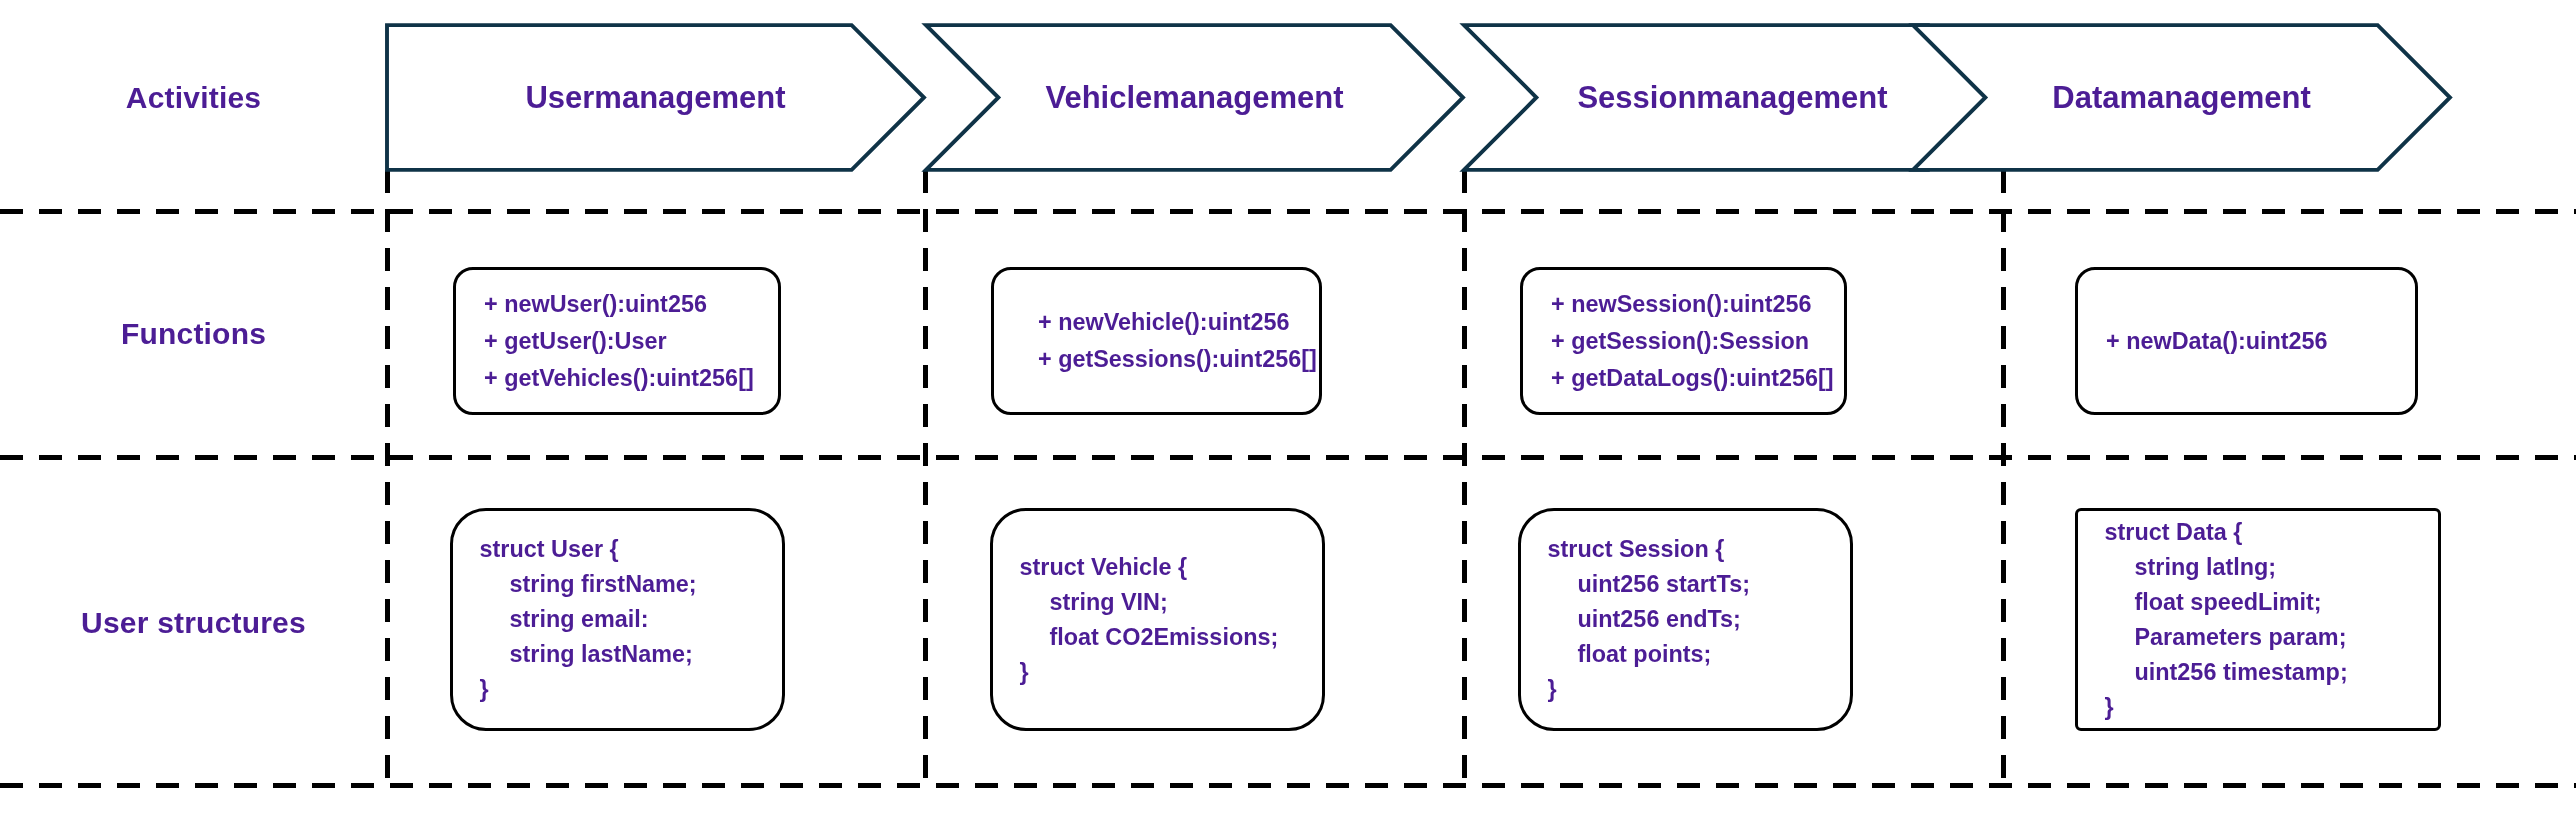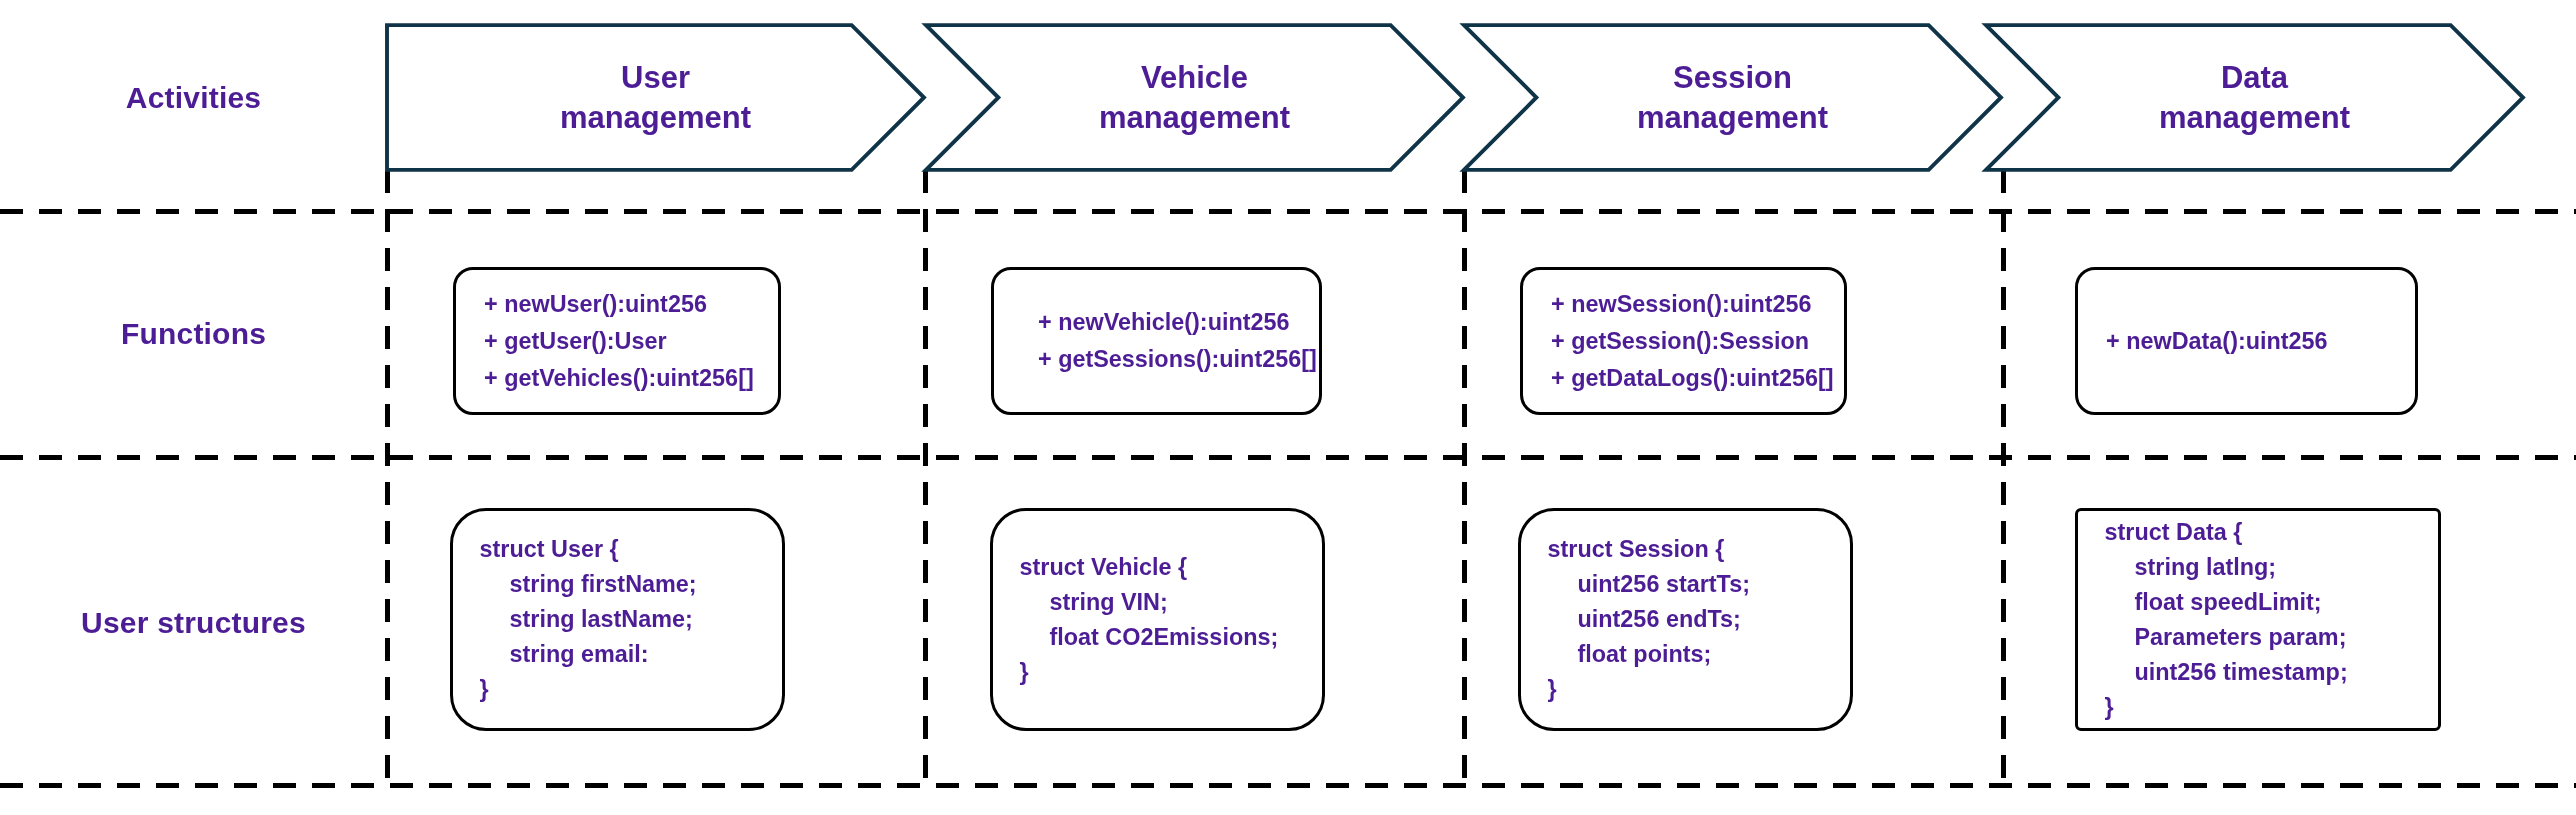--- a/index.html
+++ b/index.html
@@ -16,21 +16,21 @@
     position:absolute;left:0;width:387px;
     display:flex;align-items:center;justify-content:center;
     font-weight:700;font-size:30px;letter-spacing:0.2px;
   }
   
   .chevron-wrap{position:absolute;top:25px;width:537px;height:145px;}
   .chevron-wrap svg{position:absolute;left:0;top:0;overflow:visible;}
   .chevron-shape{fill:#ffffff;stroke:#0f3347;stroke-width:5;stroke-linejoin:miter;}
   .chevron-label{
     position:absolute;left:0;top:0;width:100%;height:100%;
-    display:flex;flex-direction:column;align-items:center;justify-content:center;
+    display:flex;flex-direction:row;align-items:center;justify-content:center;
     font-weight:700;font-size:31px;line-height:40px;text-align:left;
   }
   
   .func-box{
     position:absolute;top:267px;height:148px;
     border:3.9px solid #000;border-radius:20px;background:#fff;
     display:flex;flex-direction:column;justify-content:center;
     padding-left:28px;box-sizing:border-box;
     font-weight:700;font-size:23.4px;line-height:37px;white-space:nowrap;
   }
@@ -85,22 +85,22 @@
     </div>
   </div>
   <div class="func-box" style="left:453px;width:328px;">
     <div>+ newUser():uint256</div>
     <div>+ getUser():User</div>
     <div>+ getVehicles():uint256[]</div>
   </div>
   <div class="struct-box" style="left:450px;width:335px;">
     <div>struct User {</div>
     <div class="indent">string firstName;</div>
+    <div class="indent">string email:</div>
     <div class="indent">string lastName;</div>
-    <div class="indent">string email:</div>
     <div>}</div>
   </div>
 
   <div class="chevron-wrap" style="left:926px;">
     <svg width="537" height="145" viewBox="0 0 690 186">
       <polygon class="chevron-shape" points="0,0 597,0 690,93 597,186 0,186 93,93"></polygon>
     </svg>
     <div class="chevron-label">
       <div>Vehicle</div>
       <div>management</div>
@@ -132,21 +132,21 @@
     <div>+ getDataLogs():uint256[]</div>
   </div>
   <div class="struct-box" style="left:1518px;width:335px;">
     <div>struct Session {</div>
     <div class="indent">uint256 startTs;</div>
     <div class="indent">uint256 endTs;</div>
     <div class="indent">float points;</div>
     <div>}</div>
   </div>
 
-  <div class="chevron-wrap" style="left:1986px;">
+  <div class="chevron-wrap" style="left:1913px;">
     <svg width="537" height="145" viewBox="0 0 690 186">
       <polygon class="chevron-shape" points="0,0 597,0 690,93 597,186 0,186 93,93"></polygon>
     </svg>
     <div class="chevron-label">
       <div>Data</div>
       <div>management</div>
     </div>
   </div>
   <div class="func-box" style="left:2075px;width:343px;">
     <div>+ newData():uint256</div>

